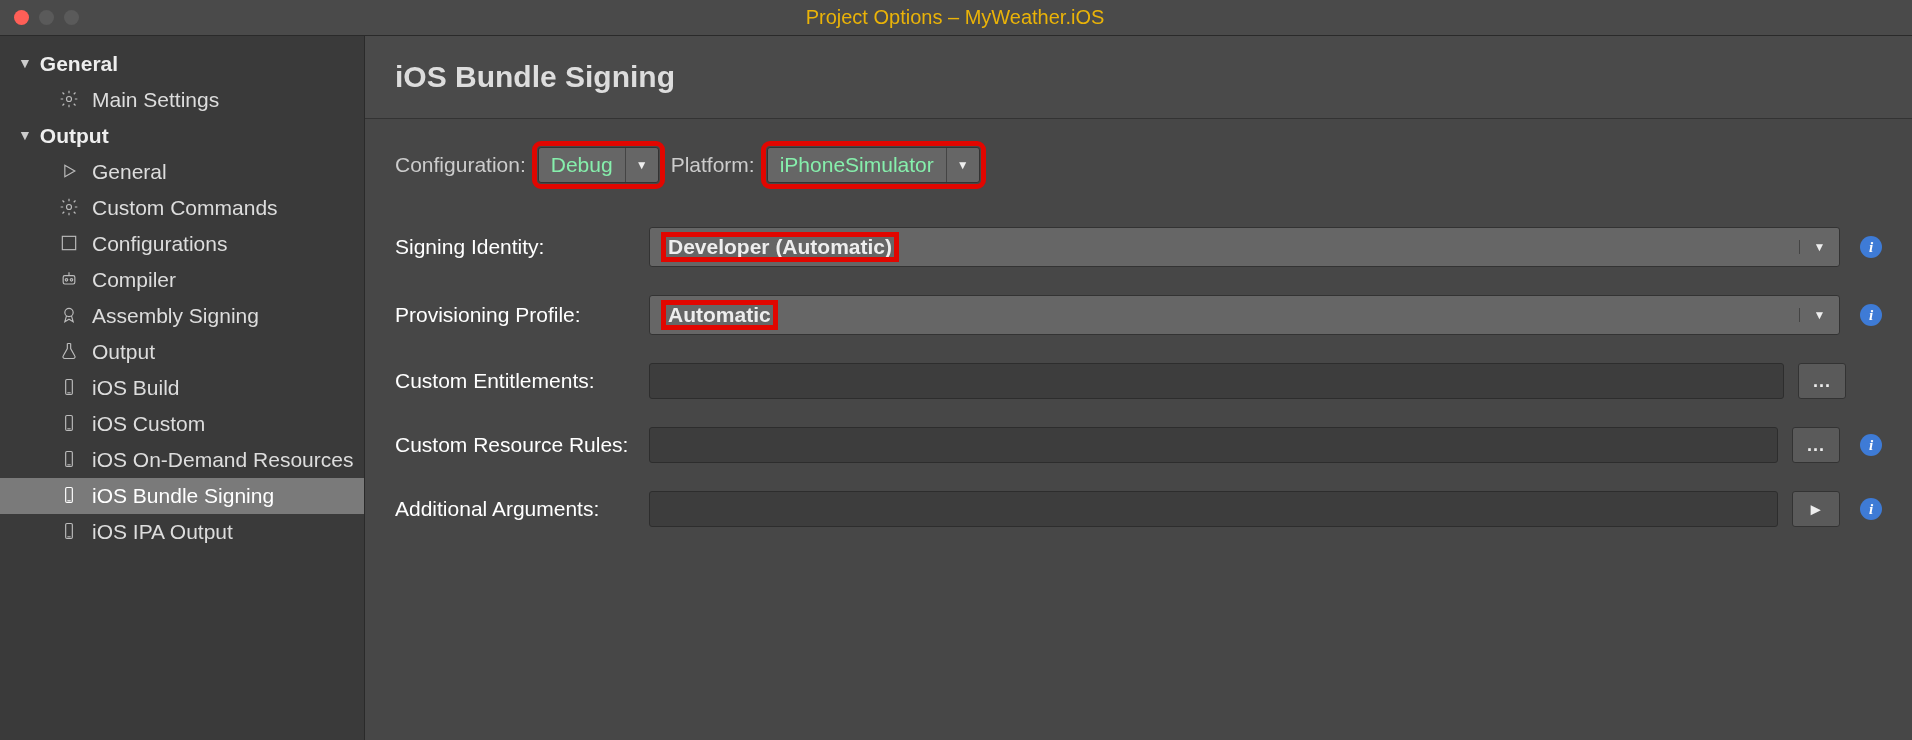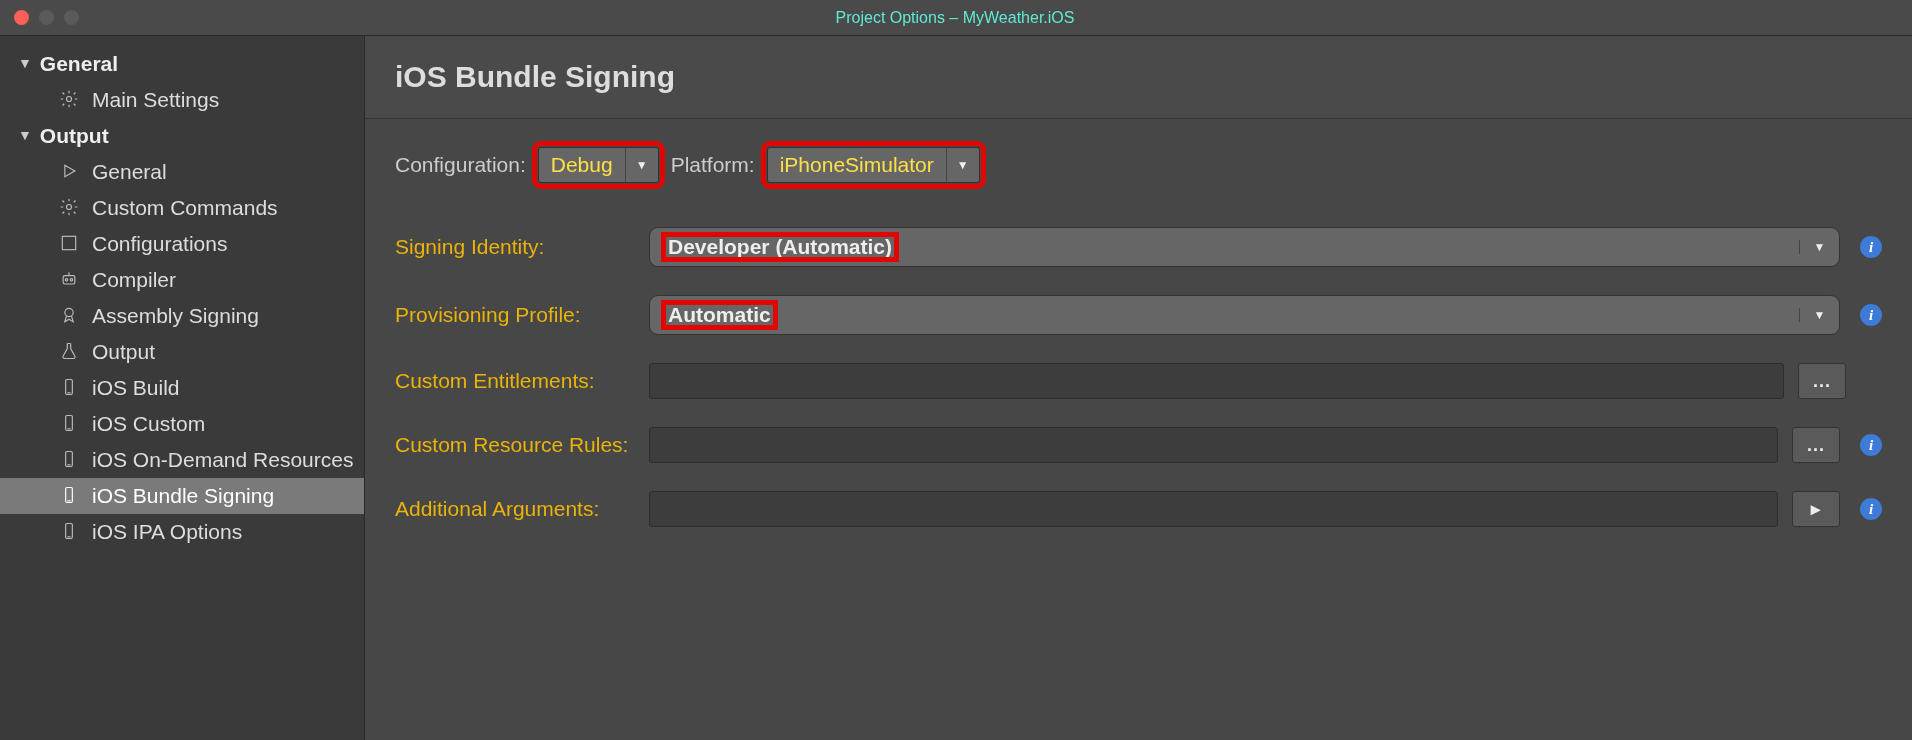--- a/index.html
+++ b/index.html
@@ -5,45 +5,45 @@
   * { box-sizing: border-box; margin: 0; padding: 0; font-family: -apple-system, "Helvetica Neue", Arial, sans-serif; }
   body { background: #3a3a3a; color: #ccc; width: 1912px; height: 740px; overflow: hidden; }
   .window { width: 100%; height: 100%; display: flex; flex-direction: column; }
 
   .titlebar { height: 36px; background: #4a4a4a; display: flex; align-items: center; padding: 0 14px; position: relative; border-bottom: 1px solid #2a2a2a;}
   .traffic { display: flex; gap: 10px; }
   .dot { width: 15px; height: 15px; border-radius: 50%; }
   .dot.close { background: #ff5f57; }
   .dot.min   { background: #5a5a5a; }
   .dot.max   { background: #5a5a5a; }
-  .title { position:absolute; left:0; right:2px; text-align:center; color:#5eead4; font-size:16px; }
+  .title { position:absolute; left:0; right:2px; text-align:center; color:#eab308; font-size:20px; }
 
   .body { flex: 1; display: flex; min-height: 0; }
   .sidebar { width: 365px; background: #3a3a3a; border-right: 1px solid #2a2a2a; padding-top: 10px; font-size: 21px; color:#ddd; }
   .section-hdr { display:flex; align-items:center; gap:8px; padding: 6px 18px; font-weight:600; color:#eee; cursor:pointer;}
   .section-hdr .tri { font-size: 14px; color:#ccc; transform: translateY(-1px);}
   .tree-item { display:flex; align-items:flex-start; gap:12px; padding: 6px 10px 6px 58px; cursor:pointer; }
   .tree-item.selected { background: #7a7a7a; color:#fff; }
   .ico { width:22px; height:22px; display:flex; align-items:center; justify-content:center; color:#bbb; flex-shrink:0;}
   .ico svg { width:20px; height:20px; stroke:#bbb; fill:none; stroke-width:1.4; }
 
   .content { flex:1; display:flex; flex-direction:column; background:#474747; }
   .content-hdr { padding: 24px 30px; border-bottom: 1px solid #333; background:#4a4a4a;}
   .content-hdr h1 { font-size: 30px; font-weight:700; color:#ddd; }
   .content-body { padding: 28px 30px; font-size:21px; color:#ccc; }
 
   .toprow { display:flex; align-items:center; gap:12px; margin-bottom: 44px;}
   .label { color:#ccc; }
   .dropdown { display:flex; align-items:center; background:#666; border:1px solid #333; border-radius:3px; overflow:hidden; height:36px;}
-  .dropdown .val { padding: 0 12px; color:#fde047; border-right:1px solid #444; height:100%; display:flex; align-items:center;}
+  .dropdown .val { padding: 0 12px; color:#86efac; border-right:1px solid #444; height:100%; display:flex; align-items:center;}
   .dropdown .arr { width:32px; display:flex; align-items:center; justify-content:center; color:#eee; font-size:12px;}
 
   .form-row { display:flex; align-items:center; margin-bottom: 28px; gap: 14px;}
-  .form-label { width: 240px; color:#eab308; }
-  .wide-dd { flex:1; display:flex; align-items:center; background:#666; border:1px solid #333; border-radius:9px; height:40px;}
+  .form-label { width: 240px; color:#ffffff; }
+  .wide-dd { flex:1; display:flex; align-items:center; background:#666; border:1px solid #333; border-radius:3px; height:40px;}
   .wide-dd .val { flex:1; padding: 0 14px; color:#eee; font-weight:600;}
   .wide-dd .arr { width:40px; display:flex; align-items:center; justify-content:center; border-left:1px solid #444; font-size:12px; color:#eee;}
 
   .text-input { flex:1; height:36px; background:#3d3d3d; border:1px solid #2d2d2d; border-radius:3px;}
   .sq-btn { width:48px; height:36px; background:#5a5a5a; border:1px solid #333; border-radius:3px; display:flex; align-items:center; justify-content:center; color:#eee; font-size:18px; font-weight:700; letter-spacing:1px;}
 
   .info-badge { width:22px; height:22px; border-radius:50%; background:#3e7bd6; color:#fff; font-style:italic; font-weight:700; font-family:Georgia,serif; display:flex; align-items:center; justify-content:center; font-size:15px; margin-left: 6px;}
 
   .redbox { outline: 5px solid #e10600; outline-offset: 1px; }
   .redbox-inner { outline: 5px solid #e10600; outline-offset: -2px; display:inline-block; padding: 0 4px;}
@@ -174,21 +174,21 @@
           </span>
         <span>iOS Bundle Signing</span>
       </div>
       <div class="tree-item">
         <span class="ico">
             <svg viewBox="0 0 24 24">
               <rect x="8" y="3" width="8" height="18" rx="1.5"></rect>
               <line x1="10" y1="19" x2="14" y2="19"></line>
             </svg>
           </span>
-        <span>iOS IPA Options</span>
+        <span>iOS IPA Output</span>
       </div>
     </div>
 
     <div class="content">
       <div class="content-hdr">
         <h1>iOS Bundle Signing</h1>
       </div>
       <div class="content-body">
 
         <div class="toprow">

